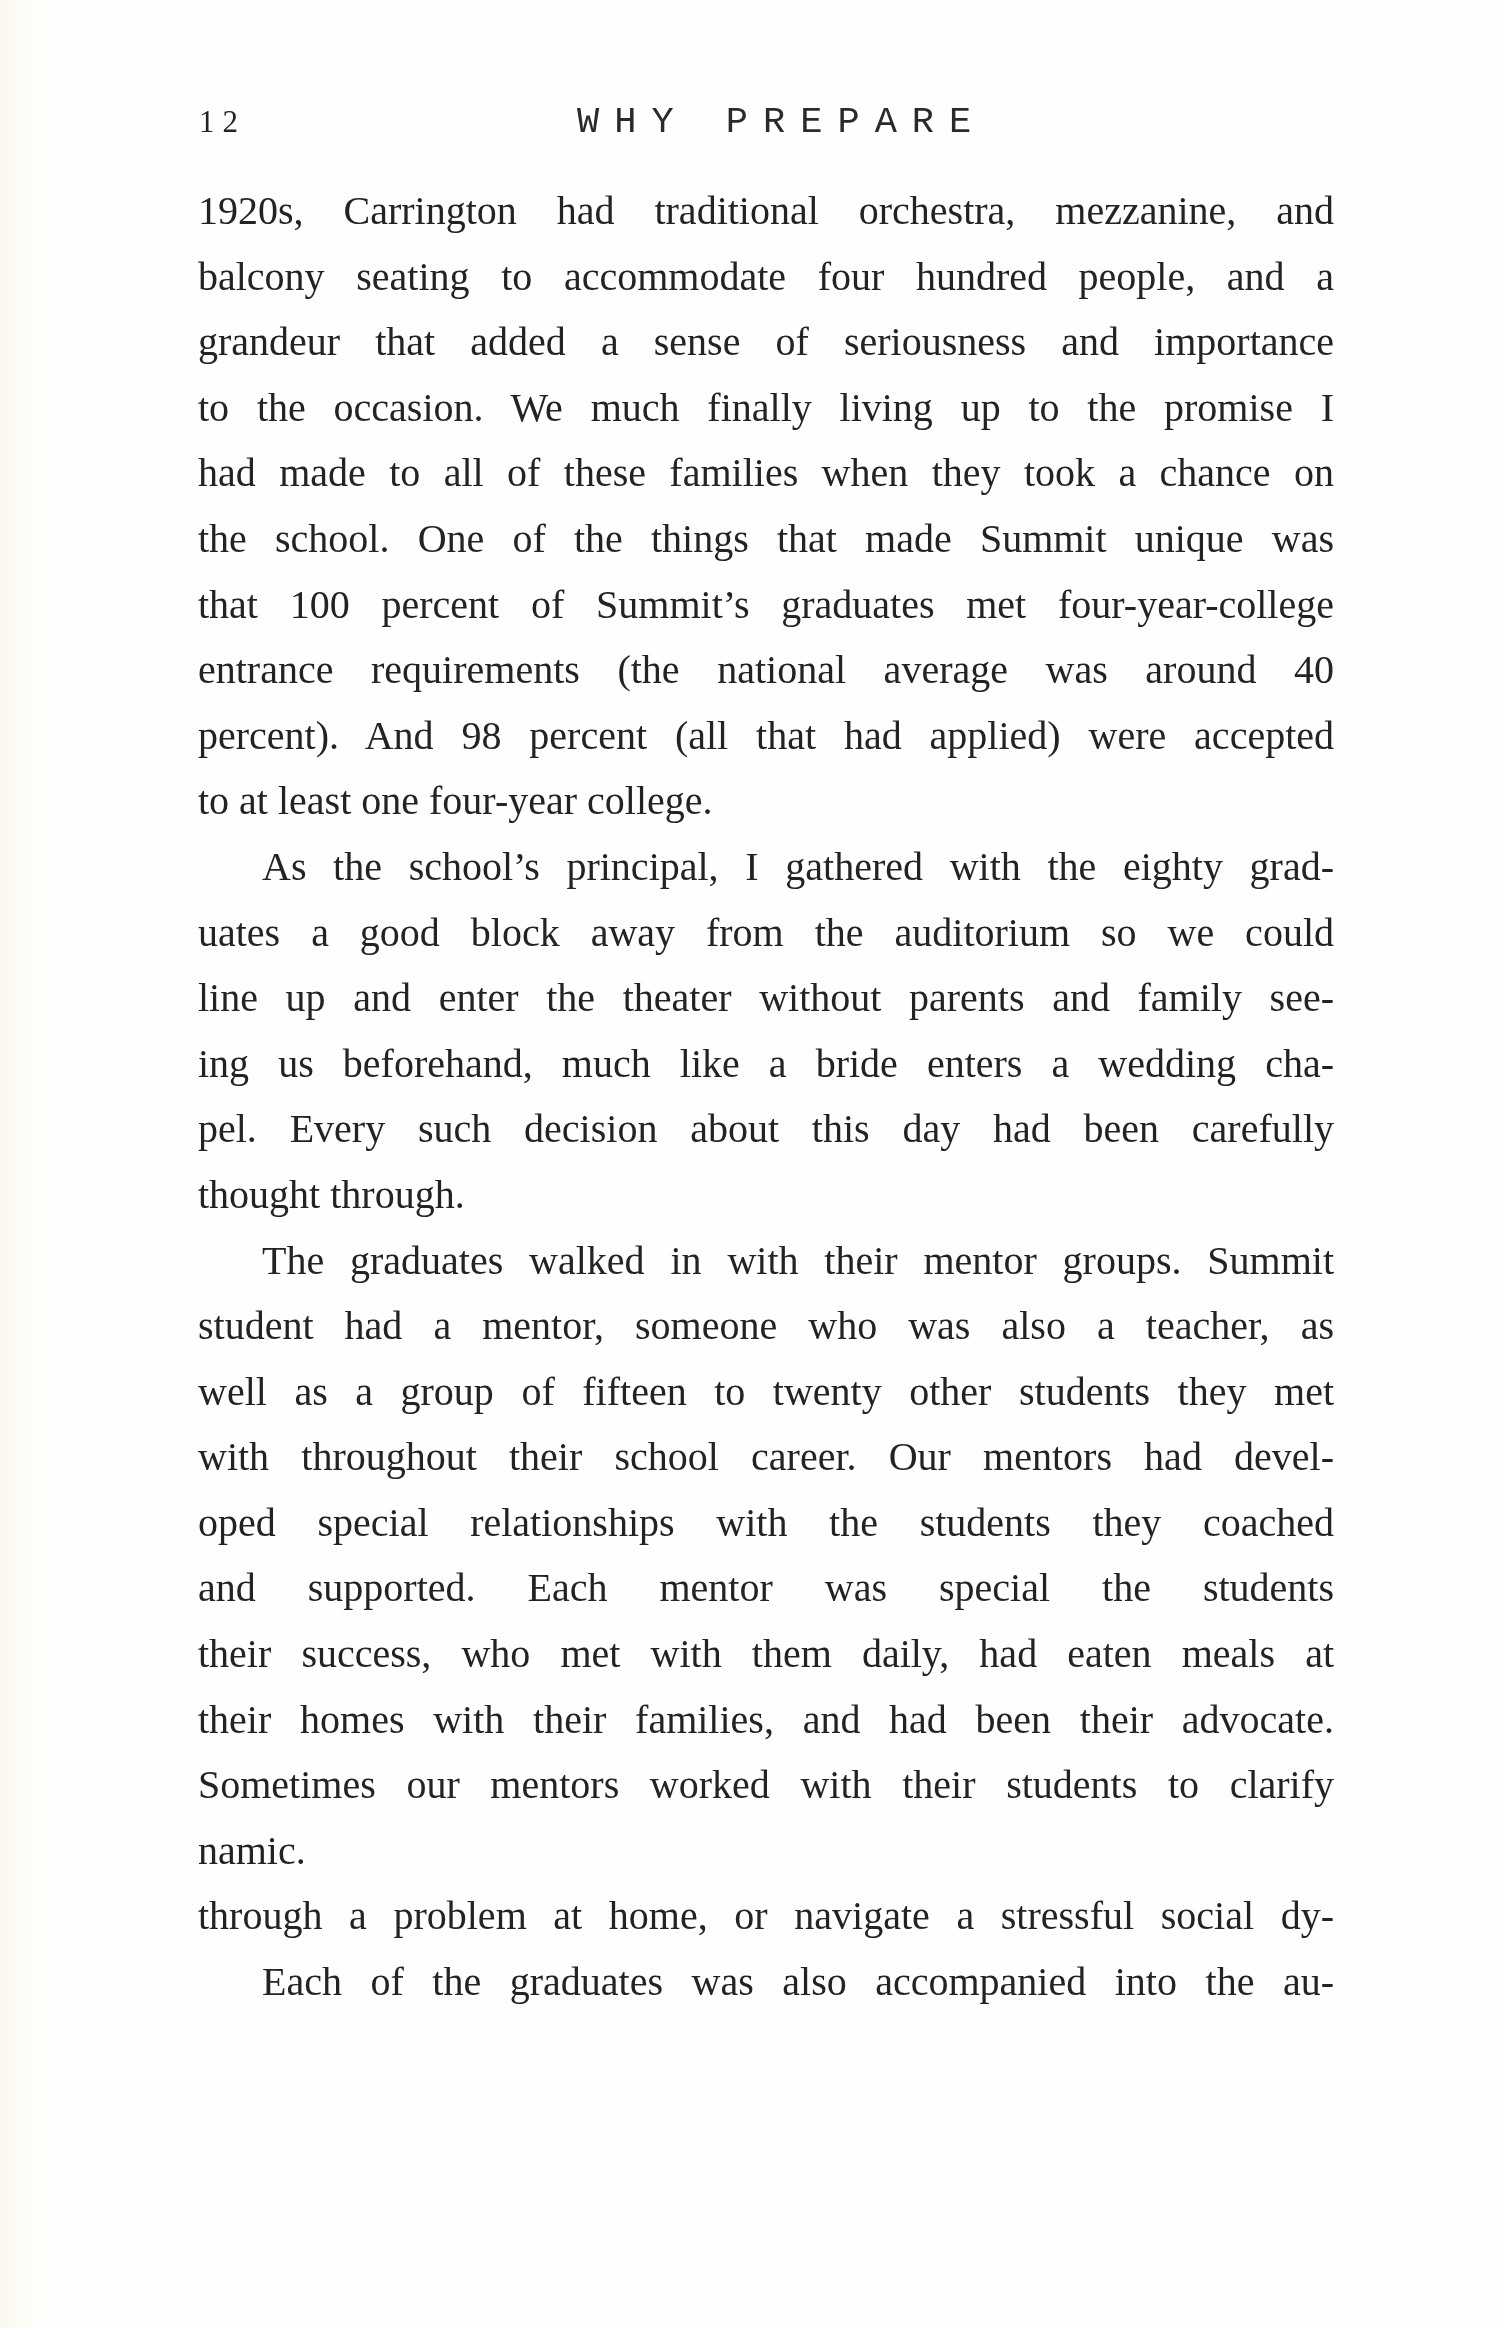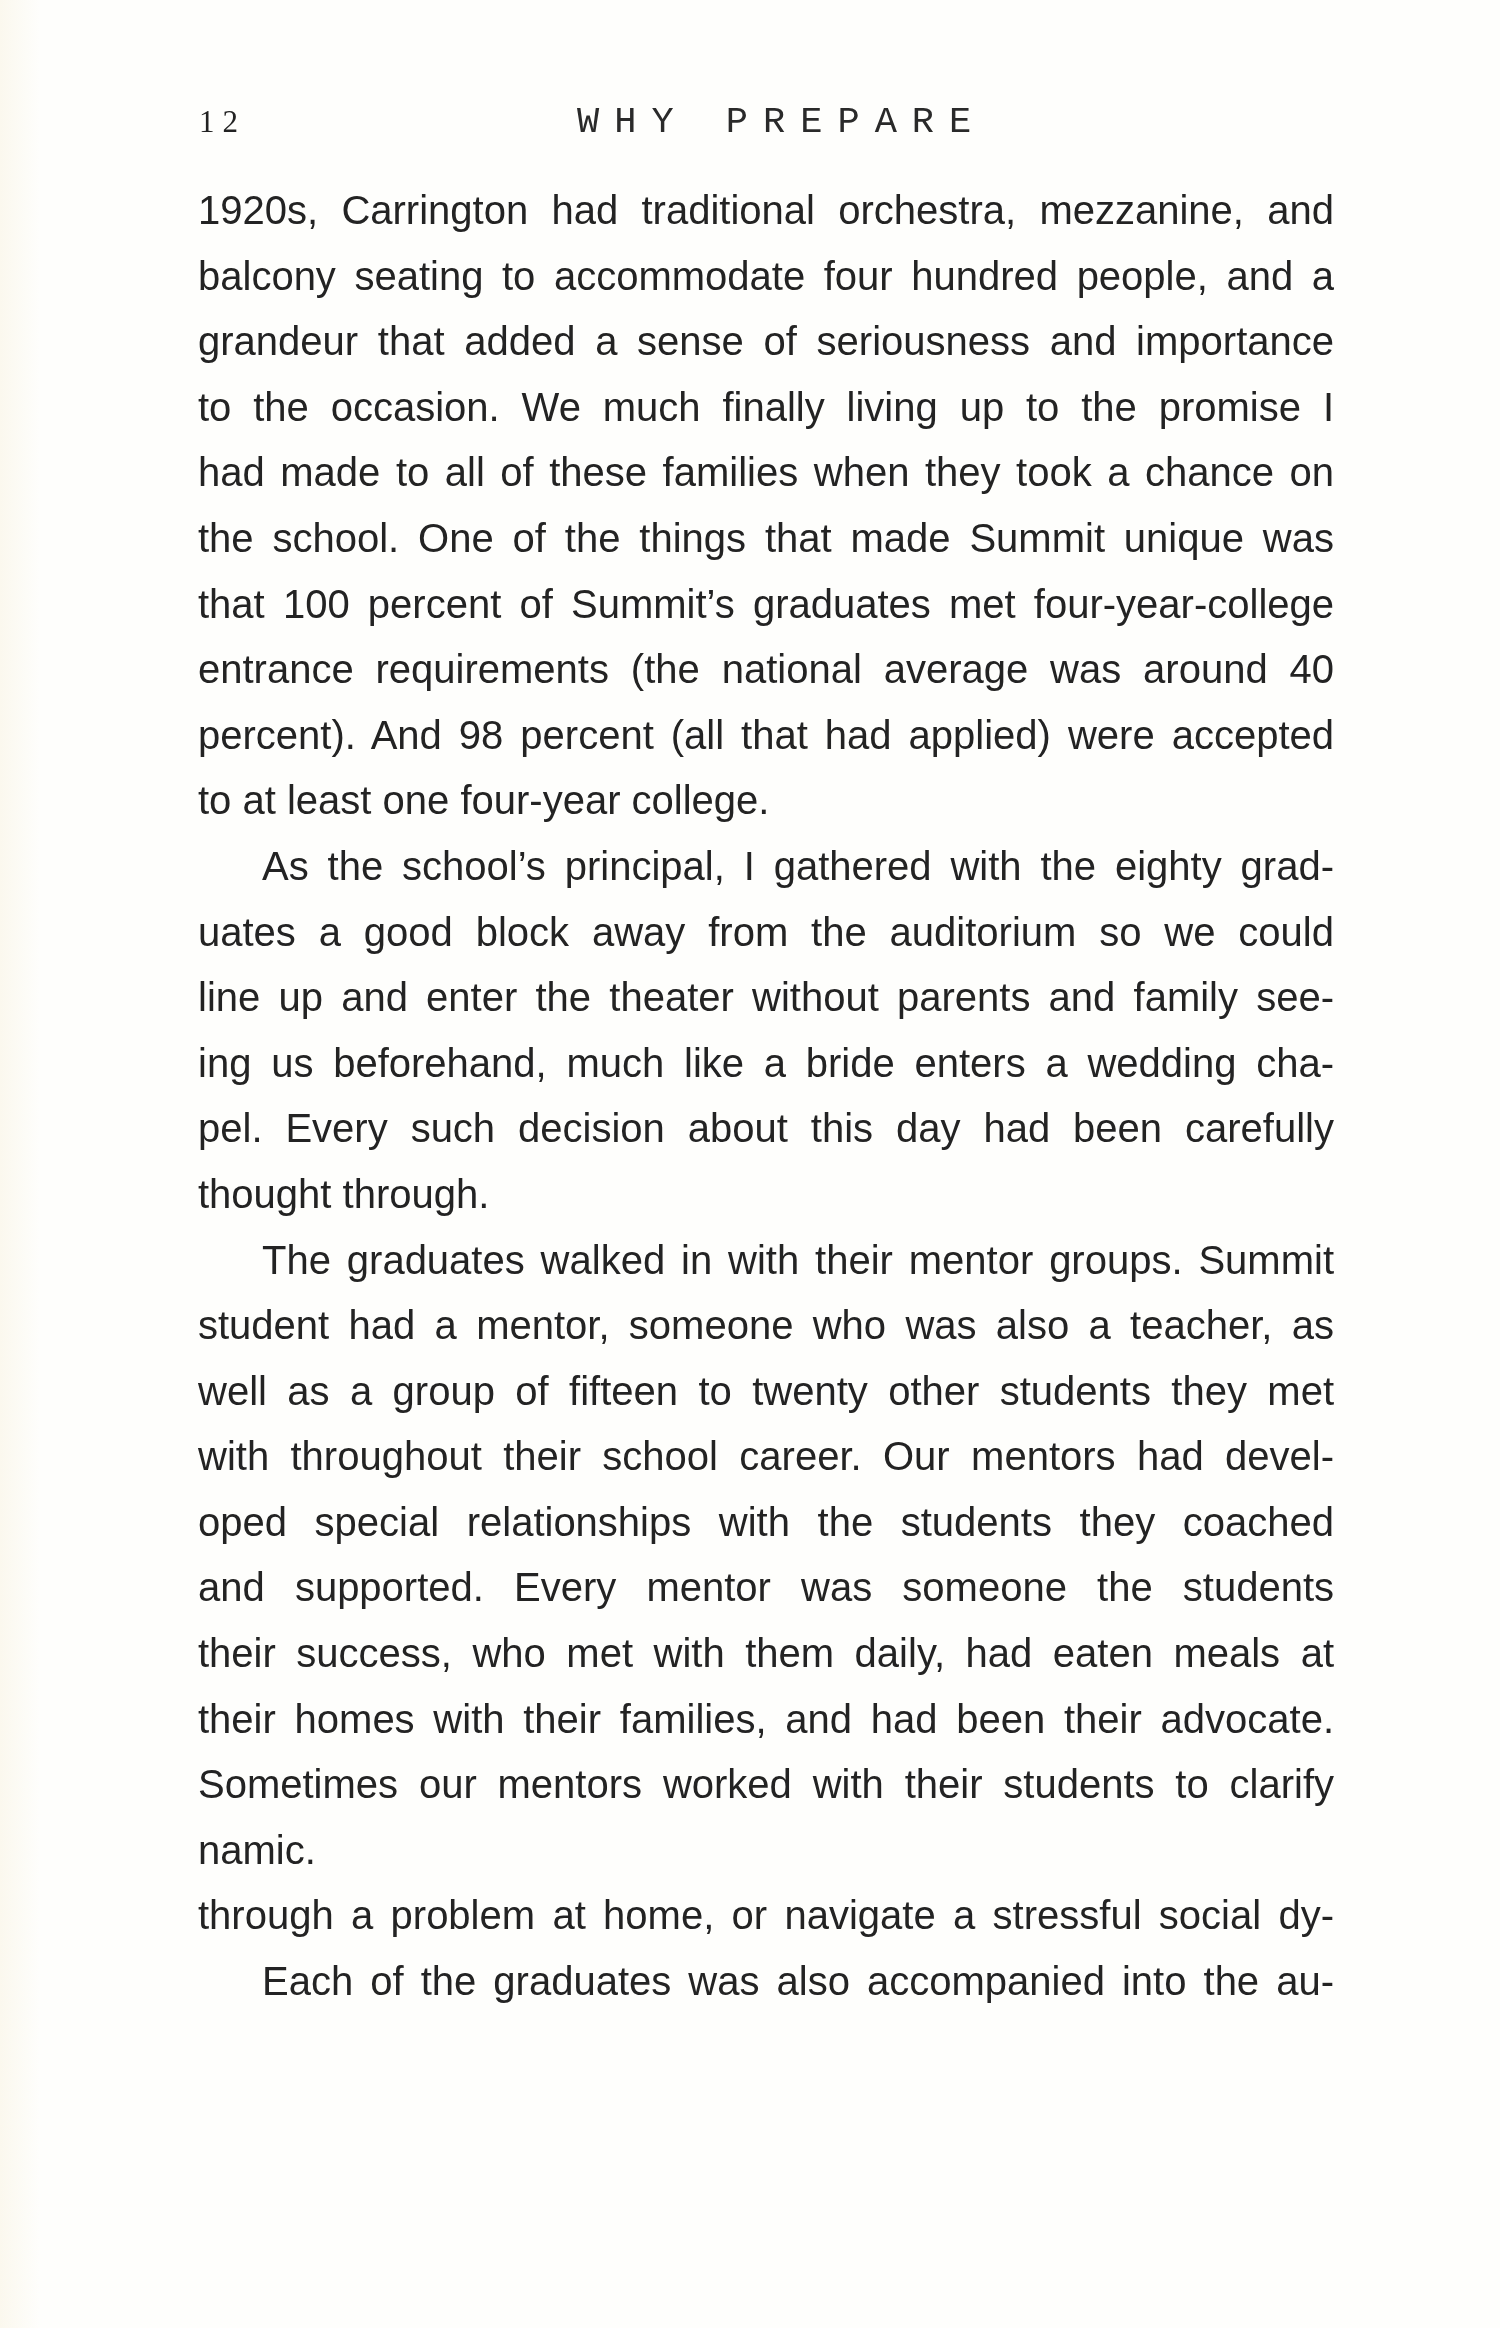--- a/index.html
+++ b/index.html
@@ -48,21 +48,21 @@
     line-height: 36px;
     letter-spacing: 15px;
     color: #2a2a2a;
     white-space: nowrap;
   }
   .body-text {
     position: absolute;
     left: 198px;
     top: 178px;
     width: 1136px;
-    font-family: Liberation Sans, sans-serif;
+    font-family: Liberation Serif, serif;
     font-size: 40px;
     line-height: 65.6px;
     color: #232323;
   }
   .line {
     display: block;
     height: 65.6px;
     white-space: nowrap;
     text-align: justify;
     text-align-last: justify;
@@ -109,21 +109,21 @@
       <span class="line">pel. Every such decision about this day had been carefully</span>
       <span class="line last">thought through.</span>
     </div>
 
     <div>
       <span class="line indent">The graduates walked in with their mentor groups. Summit</span>
       <span class="line">student had a mentor, someone who was also a teacher, as</span>
       <span class="line">well as a group of fifteen to twenty other students they met</span>
       <span class="line">with throughout their school career. Our mentors had devel-</span>
       <span class="line">oped special relationships with the students they coached</span>
-      <span class="line">and supported. Every mentor was someone the students</span>
+      <span class="line">and supported. Each mentor was special the students</span>
       <span class="line">their success, who met with them daily, had eaten meals at</span>
       <span class="line">their homes with their families, and had been their advocate.</span>
       <span class="line">Sometimes our mentors worked with their students to clarify</span>
       <span class="line last">namic.</span>
       <span class="line">through a problem at home, or navigate a stressful social dy-</span>
     </div>
 
     <div>
       <span class="line indent">Each of the graduates was also accompanied into the au-</span>
     </div>

